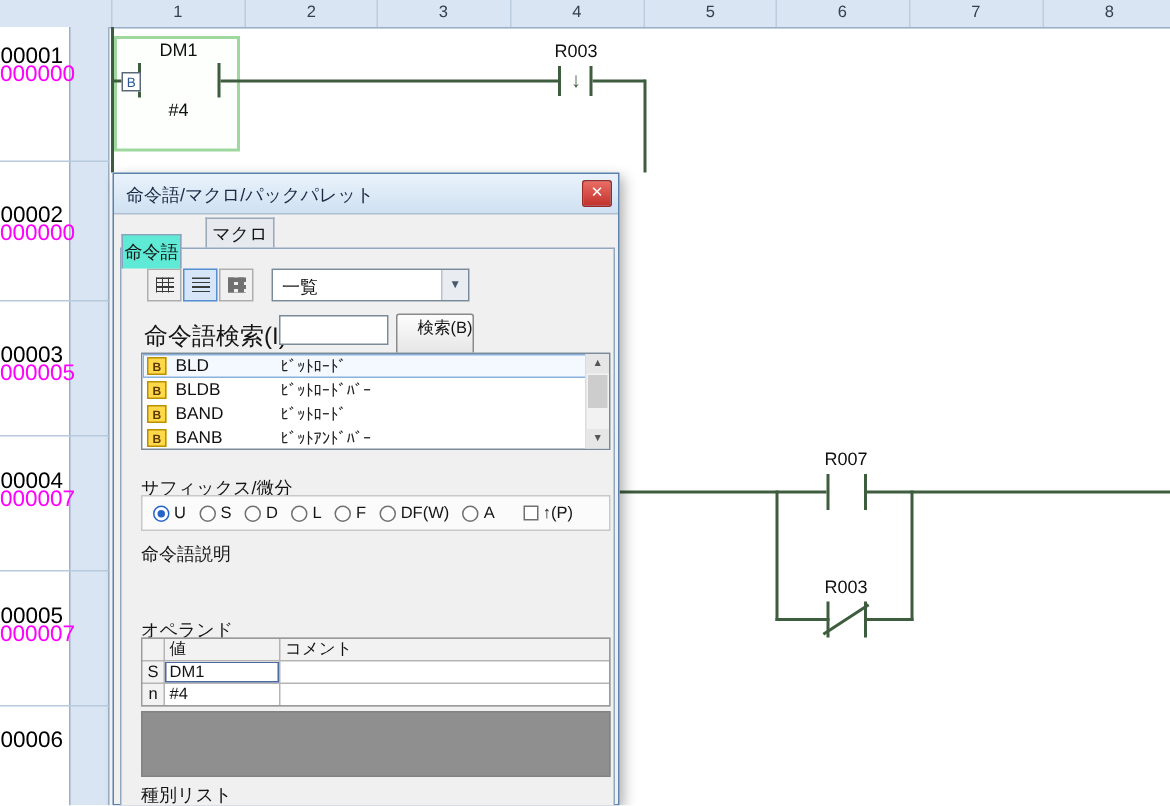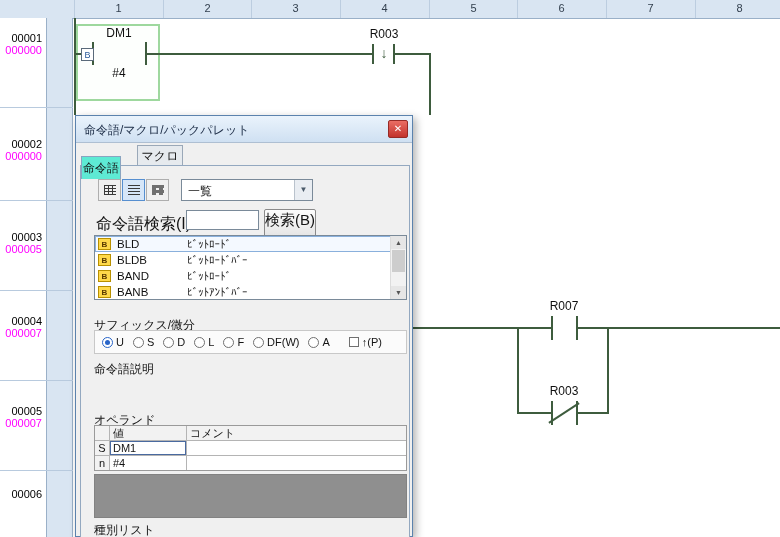--- a/index.html
+++ b/index.html
@@ -6,21 +6,21 @@
   body{font-family:"Liberation Sans","DejaVu Sans",sans-serif;}
   #screen{position:relative;width:780px;height:537px;background:#ffffff;overflow:hidden;font-size:12px;color:#141414;}
 
   
   .ruler{position:absolute;left:0;top:0;width:780px;height:18px;background:#d9e5f2;border-bottom:1px solid #9ab0c8;}
   .ruler-num{position:absolute;top:2px;width:89px;text-align:center;font-size:11px;color:#33404f;}
   .ruler-tick{position:absolute;top:0;width:1px;height:18px;background:#bccde0;}
   .leftcol{position:absolute;left:0;top:18px;width:46px;height:519px;background:#ffffff;}
   .bluecol{position:absolute;left:46px;top:18px;width:27px;height:519px;background:#d9e5f2;border-left:1px solid #9ab0c8;border-right:1px solid #9ab0c8;box-sizing:border-box;}
   .rowsep{position:absolute;left:0;width:73px;height:1px;background:#b8cade;}
-  .rownum{position:absolute;left:0;width:42px;text-align:right;font-size:11px;line-height:12px;}
+  .rownum{position:absolute;left:0;width:42px;text-align:right;font-size:15px;line-height:12px;}
   .rownum .ln{color:#000;}
   .rownum .st{color:#ff00ff;}
 
   
   .wire{position:absolute;background:#3e5c3e;}
   .cbar{position:absolute;width:2px;background:#3e5c3e;}
   .llbl{position:absolute;transform:translateX(-50%);white-space:nowrap;font-size:12px;color:#101010;}
   .cursor-box{position:absolute;left:76px;top:24px;width:84px;height:77px;border:2px solid #9ed89e;background:#fdfffd;box-sizing:border-box;}
   .bbadge{position:absolute;width:13px;height:13px;border:1px solid #5a6a7a;background:#fff;font-size:9px;line-height:13px;text-align:center;color:#2a5a9a;box-sizing:border-box;}
   .pulse-arrow{position:absolute;transform:translateX(-50%);font-size:14px;color:#3e5c3e;line-height:14px;}
@@ -41,21 +41,21 @@
   .icon-grid{width:12px;height:10px;background:repeating-linear-gradient(to bottom,#3a3a3a 0 1px,transparent 1px 3px),repeating-linear-gradient(to right,#3a3a3a 0 1px,transparent 1px 4px);}
   .icon-lines{width:12px;height:10px;background:repeating-linear-gradient(to bottom,#3a3a3a 0 1px,transparent 1px 3px);}
   .icon-blocks{width:12px;height:10px;background:repeating-linear-gradient(to bottom,#3a3a3a 0 3px,transparent 3px 5px),repeating-linear-gradient(to right,#3a3a3a 0 4px,transparent 4px 7px);opacity:.7;}
 
   .dropdown{position:absolute;left:105px;top:63px;width:132px;height:22px;background:#fff;border:1px solid #7a8a99;box-sizing:border-box;}
   .dropdown-text{position:absolute;left:6px;top:3px;font-size:12px;}
   .dropdown-arrow{position:absolute;right:0;top:0;width:17px;height:20px;background:#e9edf2;border-left:1px solid #b9c2cc;text-align:center;font-size:8px;line-height:20px;color:#4a5a6a;}
 
   .search-label{position:absolute;left:20px;top:98px;font-size:16px;}
   .search-input{position:absolute;left:110px;top:94px;width:73px;height:20px;border:1px solid #7a8a99;background:#fff;box-sizing:border-box;font-size:11px;padding:0 3px;font-family:inherit;}
-  .search-btn{position:absolute;left:188px;top:93px;width:52px;height:30px;background:linear-gradient(#fdfdfd,#e3e3e3);border:1px solid #8a8a8a;border-radius:2px;font-size:15px;text-align:left;line-height:19px;box-sizing:border-box;cursor:pointer;}
+  .search-btn{position:absolute;left:188px;top:93px;width:52px;height:30px;background:linear-gradient(#fdfdfd,#e3e3e3);border:1px solid #8a8a8a;border-radius:2px;font-size:11px;text-align:right;line-height:19px;box-sizing:border-box;cursor:pointer;}
 
   .inst-list{position:absolute;left:18px;top:119px;width:313px;height:65px;background:#fff;border:1px solid #7a8a99;box-sizing:border-box;overflow:hidden;}
   .inst-item{position:relative;height:16px;display:flex;align-items:center;padding-left:3px;box-sizing:border-box;}
   .inst-item.focused{outline:1px solid #8ab0dc;outline-offset:-1px;background:#f4f9ff;}
   .inst-badge{width:13px;height:12px;background:#ffd94a;border:1px solid #b89000;font-size:8px;font-weight:bold;color:#5a3a00;text-align:center;line-height:12px;box-sizing:border-box;margin-right:6px;}
   .inst-name{width:70px;font-size:11.5px;color:#111;}
   .inst-desc{font-size:11px;color:#222;text-align:right;}
   .vscroll{position:absolute;right:0;top:0;width:15px;height:63px;background:#f2f2f2;border-left:1px solid #dcdcdc;}
   .vscroll .up,.vscroll .dn{position:absolute;left:0;width:15px;height:13px;background:#e6e6e6;font-size:7px;text-align:center;line-height:13px;color:#555;}
   .vscroll .dn{bottom:0;}

